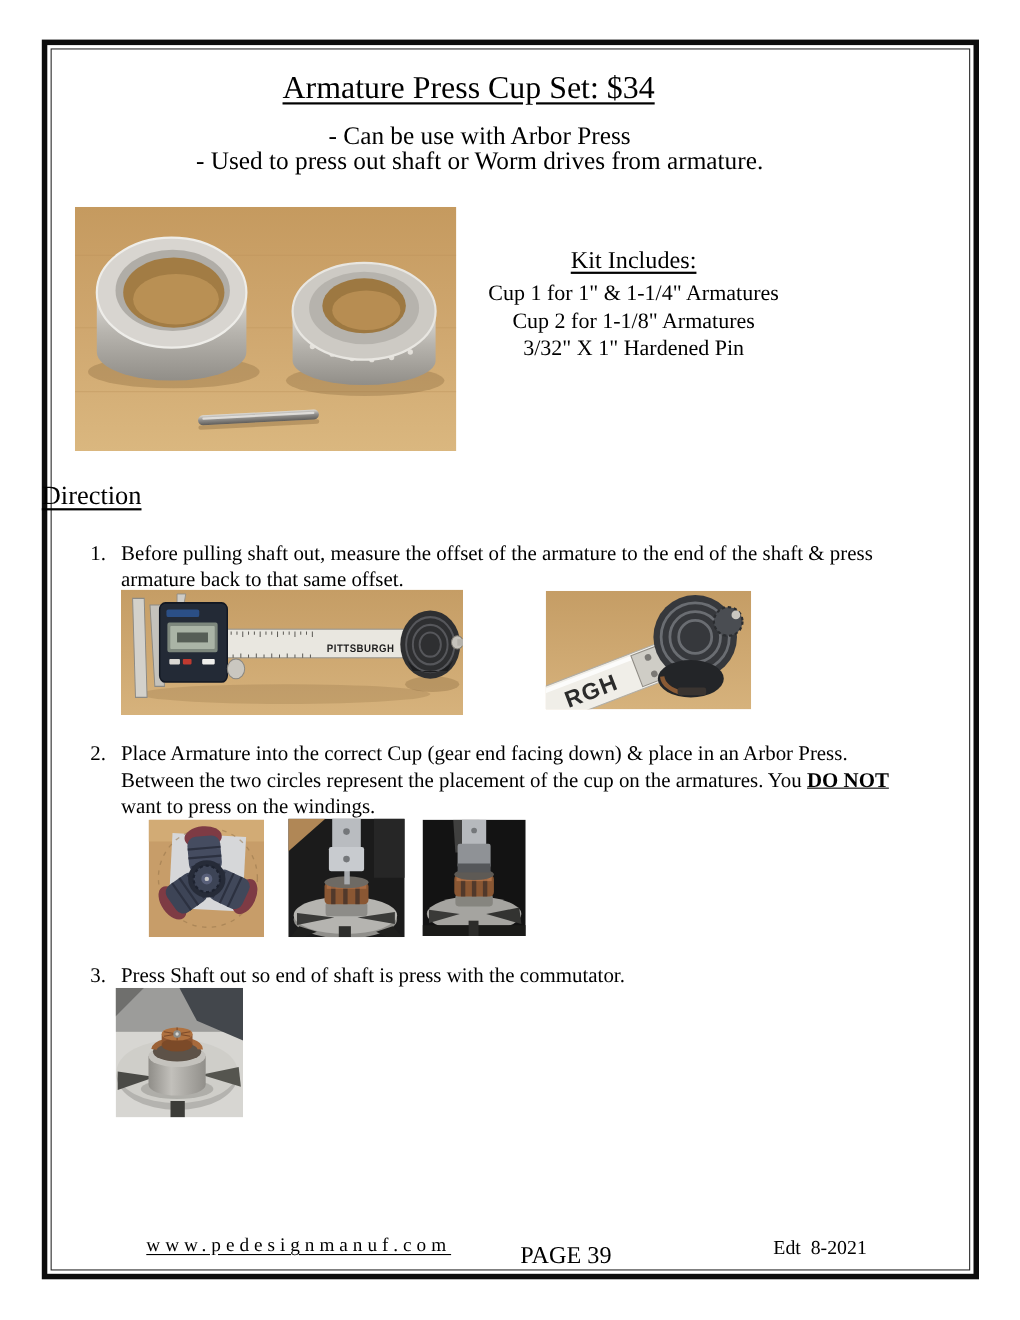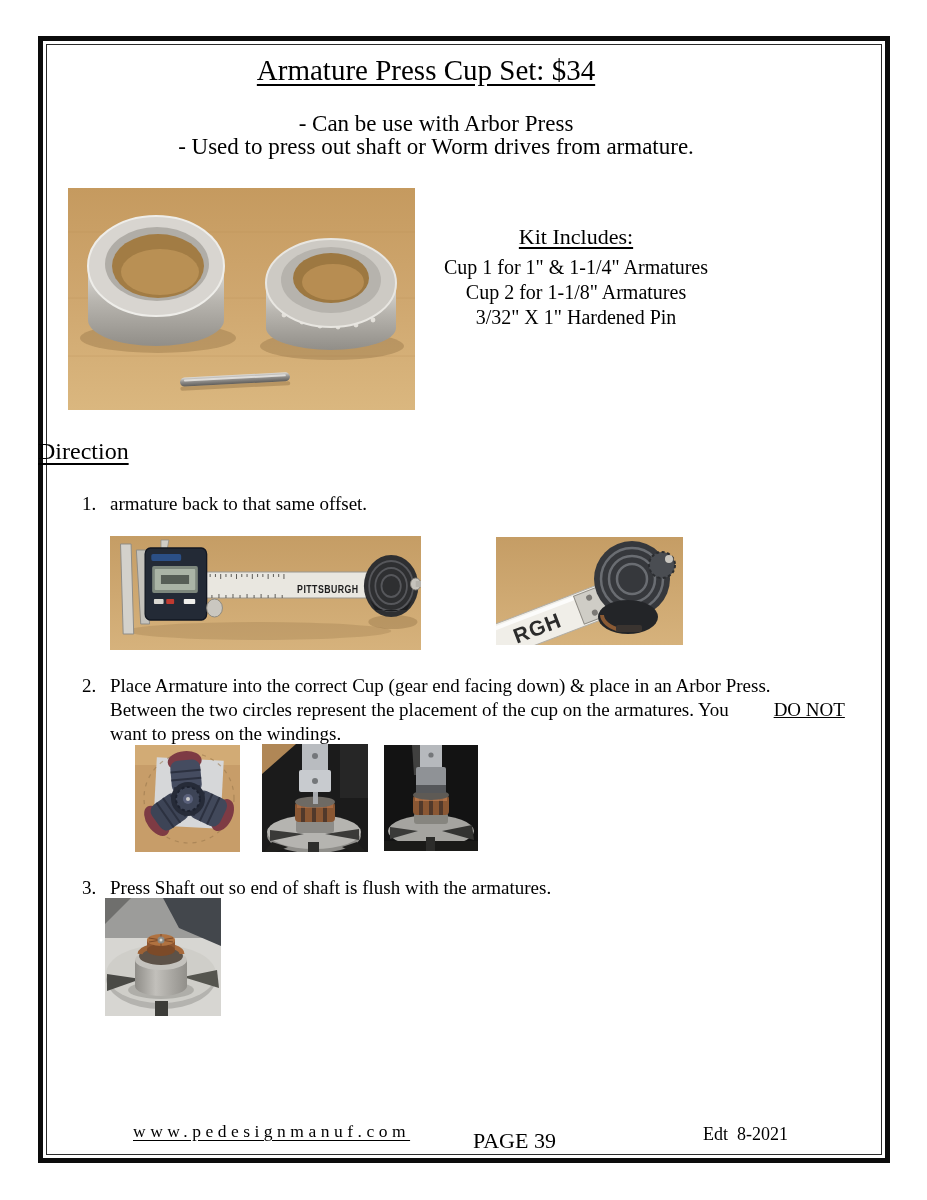--- a/index.html
+++ b/index.html
@@ -7,37 +7,37 @@
   body {
     width:927px; height:1200px; position:relative;
     font-family:"Liberation Serif", serif; color:#000;
   }
   .abs { position:absolute; }
 
   
   .frame-outer { left:38px; top:36px; width:852px; height:1127px; border:5px solid #0c0c0c; }
   .frame-inner { left:46px; top:44px; width:836px; height:1111px; border:1px solid #2b2b2b; }
 
-  .title-wrap { left:38px; top:54px; width:776px; text-align:center; }
+  .title-wrap { left:38px; top:64px; width:776px; text-align:center; }
   .title-wrap span { font-size:29px; text-decoration:underline; text-underline-offset:4px; }
 
   .intro { left:38px; top:112px; width:852px; text-align:center; transform:translateX(-28px); }
   .intro div { font-size:23px; line-height:23px; }
 
   .kit { left:425px; top:224px; width:302px; text-align:center; }
   .kit-heading { font-size:22px; text-decoration:underline; text-underline-offset:3px; margin-bottom:5px; }
   .kit-items div { font-size:20px; line-height:25px; }
 
   .direction { left:38px; top:438px; width:852px; text-align:left; }
   .direction span { font-size:24px; text-decoration:underline; text-underline-offset:4px; }
 
   .step { display:flex; }
   .step-num { width:28px; font-size:19px; line-height:24px; }
   .step-text { font-size:19px; line-height:24px; }
-  .step-text .emph { font-weight:normal; text-decoration:underline;margin-left:40px; }
+  .step-text .emph { font-weight:bold; text-decoration:underline; }
 
   .photo { overflow:hidden; }
   .photo svg { display:block; width:100%; height:100%; }
 
   .footer-site {
     left:133px; top:1121px; font-size:17.5px; letter-spacing:4.5px;
     color:#000000; text-decoration:underline; text-underline-offset:3px; cursor:pointer;
   }
   .footer-page { left:473px; top:1128px; font-size:22px;font-family:Liberation Serif, serif; }
   .footer-edt  { left:703px; top:1124px; font-size:18px; white-space:pre; }
@@ -122,20 +122,21 @@
     </div>
   </div>
 
   <div class="abs direction">
     <span>Direction</span>
   </div>
 
   <div class="abs step" style="left:82px; top:492px; width:800px;">
     <div class="step-num">1.</div>
     <div class="step-text">
+      <div>Before pulling shaft out, measure the offset of the armature to the end of the shaft &amp; press</div>
       <div>armature back to that same offset.</div>
     </div>
   </div>
 
   <div class="abs photo" style="left:110px; top:536px; width:311px; height:114px;">
     <svg viewBox="0 0 354 114" preserveAspectRatio="none">
       <defs>
         <linearGradient id="wood2" x1="0" y1="0" x2="0" y2="1">
           <stop offset="0" stop-color="#c59d65"></stop>
             <stop offset="1" stop-color="#d6b27c"></stop>
@@ -303,21 +304,21 @@
       </g>
       <rect x="36" y="0" width="22" height="26" fill="#b6b9bd"></rect>
       <circle cx="47" cy="10" r="2.6" fill="#74777a"></circle>
       <rect x="32" y="22" width="30" height="22" rx="2" fill="#8f9296"></rect>
       <rect x="32" y="40" width="30" height="8" fill="#55575a"></rect>
     </svg>
   </div>
 
   <div class="abs step" style="left:82px; top:876px; width:750px;">
     <div class="step-num">3.</div>
-    <div class="step-text">Press Shaft out so end of shaft is flush with the armatures.</div>
+    <div class="step-text">Press Shaft out so end of shaft is press with the commutator.</div>
   </div>
 
   <div class="abs photo" style="left:105px; top:898px; width:116px; height:118px;">
     <svg viewBox="0 0 116 118" preserveAspectRatio="none">
       <defs>
         <linearGradient id="cupSide" x1="0" y1="0" x2="1" y2="0">
           <stop offset="0" stop-color="#8f8d88"></stop>
             <stop offset="0.4" stop-color="#c2c0bb"></stop>
             <stop offset="1" stop-color="#918f8a"></stop>
         </linearGradient>

